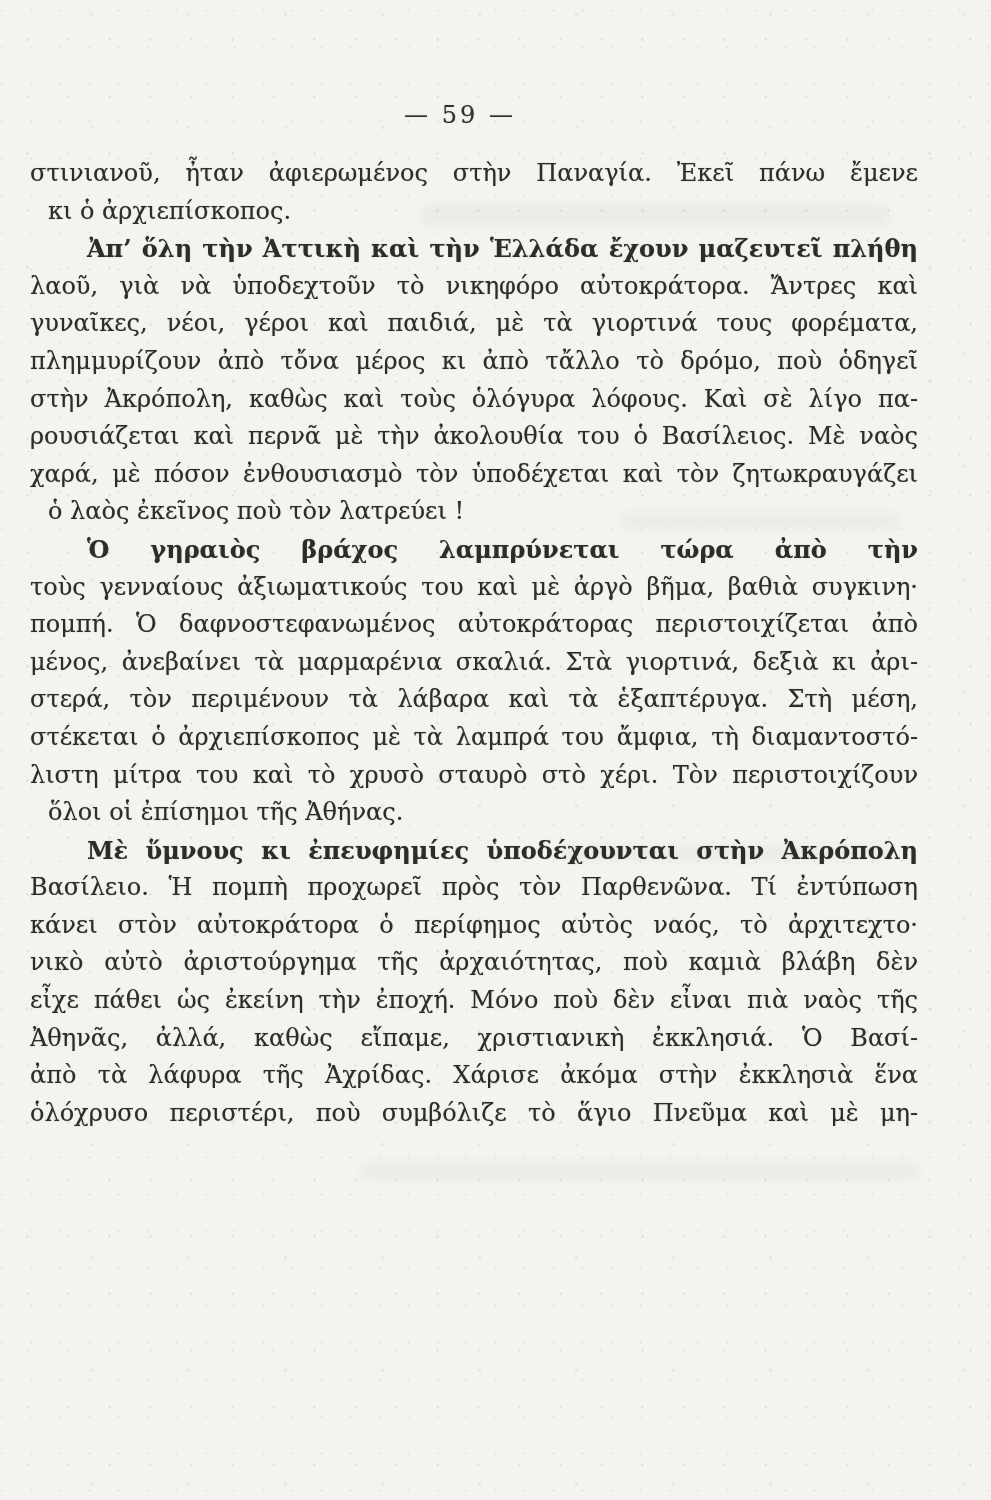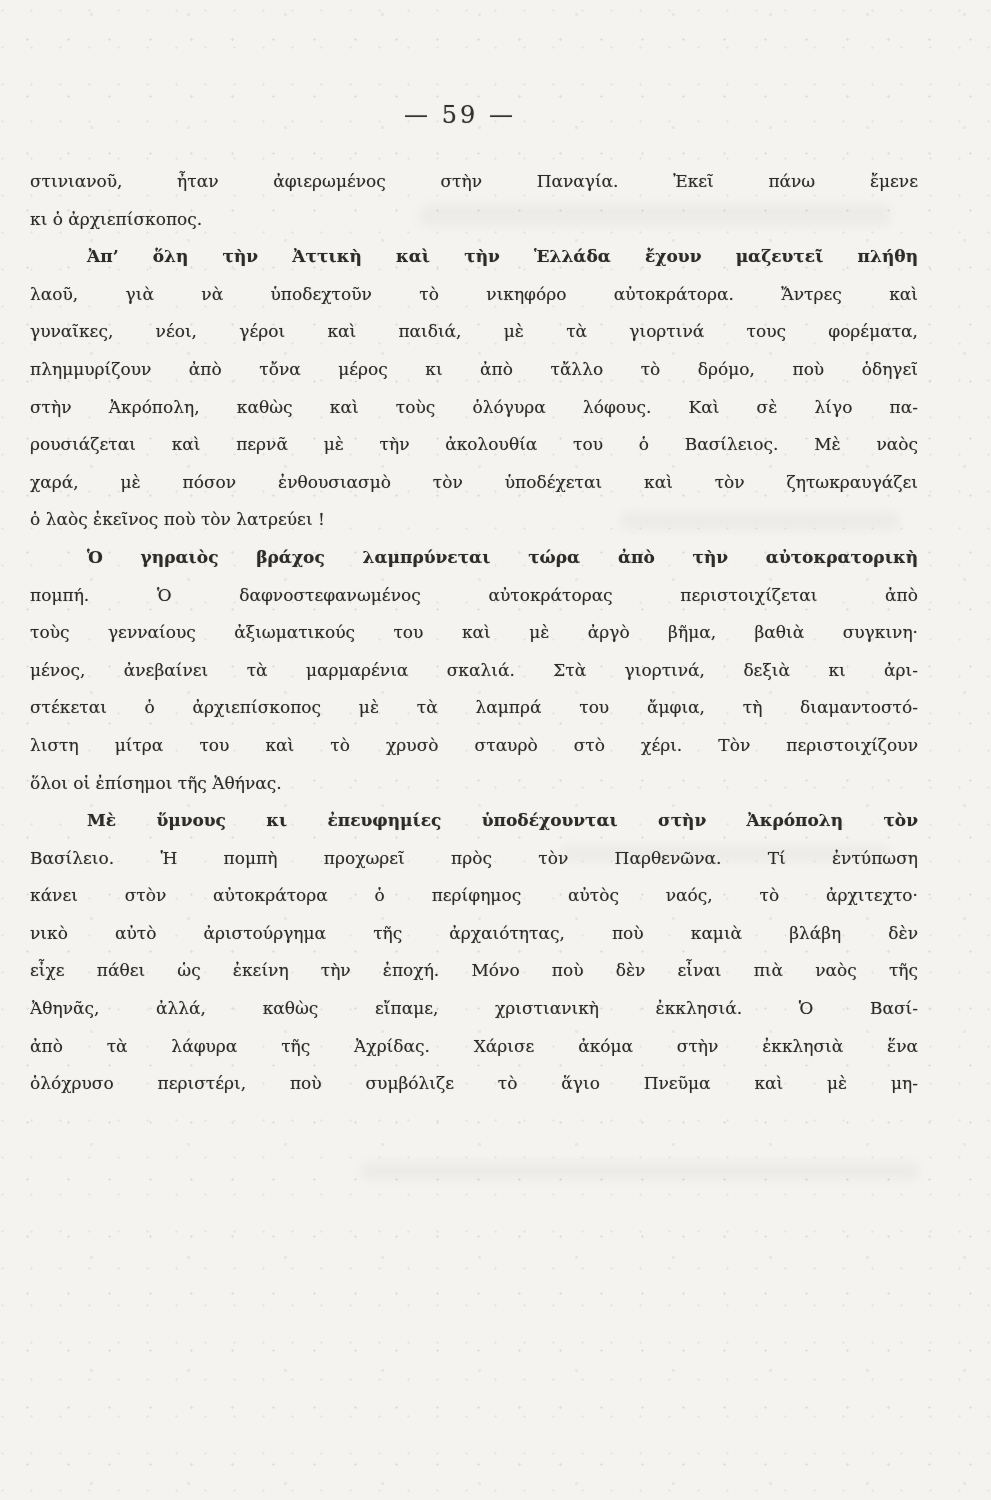--- a/index.html
+++ b/index.html
@@ -30,36 +30,36 @@
     left: 30px;
     width: 860px;
     text-align: center;
     font-size: 24px;
     letter-spacing: 3px;
     color: #34322e;
     text-shadow: 0 0 1px rgba(46,44,41,0.45);
   }
   .text-block {
     position: absolute;
-    top: 163px;
+    top: 155px;
     left: 30px;
     width: 888px;
-    font-size: 17px;
+    font-size: 24px;
     line-height: 37.6px;
     text-shadow: 0 0 1px rgba(46,44,41,0.40);
   }
   .paragraph { margin: 0; }
   .line {
     text-align: justify;
     text-align-last: justify;
     white-space: normal;
     height: 37.6px;
     overflow: hidden;
   }
-  .line.endline { text-align-last: left; }
+  .line.endline { text-align-last: left; margin-left: 18px; }
   .line.indent { text-indent: 57px; font-weight: bold; }
   
   .smudge {
     position: absolute;
     background: #9a968e;
     opacity: 0.08;
     filter: blur(5px);
     border-radius: 8px;
     pointer-events: none;
   }
@@ -89,23 +89,24 @@
         <div class="line">λαοῦ, γιὰ νὰ ὑποδεχτοῦν τὸ νικηφόρο αὐτοκράτορα. Ἄντρες καὶ</div>
         <div class="line">γυναῖκες, νέοι, γέροι καὶ παιδιά, μὲ τὰ γιορτινά τους φορέματα,</div>
         <div class="line">πλημμυρίζουν ἀπὸ τὄνα μέρος κι ἀπὸ τἄλλο τὸ δρόμο, ποὺ ὁδηγεῖ</div>
         <div class="line">στὴν Ἀκρόπολη, καθὼς καὶ τοὺς ὁλόγυρα λόφους. Καὶ σὲ λίγο πα-</div>
         <div class="line">ρουσιάζεται καὶ περνᾶ μὲ τὴν ἀκολουθία του ὁ Βασίλειος. Μὲ ναὸς</div>
         <div class="line">χαρά, μὲ πόσον ἐνθουσιασμὸ τὸν ὑποδέχεται καὶ τὸν ζητωκραυγάζει</div>
         <div class="line endline">ὁ λαὸς ἐκεῖνος ποὺ τὸν λατρεύει !</div>
       </div>
       <div class="paragraph">
         <div class="line indent">Ὁ γηραιὸς βράχος λαμπρύνεται τώρα ἀπὸ τὴν αὐτοκρατορικὴ</div>
+        <div class="line">τοὺς γενναίους ἀξιωματικούς του καὶ μὲ ἀργὸ βῆμα, βαθιὰ συγκινη·</div>
         <div class="line">πομπή. Ὁ δαφνοστεφανωμένος αὐτοκράτορας περιστοιχίζεται ἀπὸ</div>
-        <div class="line">τοὺς γενναίους ἀξιωματικούς του καὶ μὲ ἀργὸ βῆμα, βαθιὰ συγκινη·</div>
         <div class="line">μένος, ἀνεβαίνει τὰ μαρμαρένια σκαλιά. Στὰ γιορτινά, δεξιὰ κι ἀρι-</div>
+        <div class="line">στερά, τὸν περιμένουν τὰ λάβαρα καὶ τὰ ἑξαπτέρυγα. Στὴ μέση,</div>
         <div class="line">στέκεται ὁ ἀρχιεπίσκοπος μὲ τὰ λαμπρά του ἄμφια, τὴ διαμαντοστό-</div>
         <div class="line">λιστη μίτρα του καὶ τὸ χρυσὸ σταυρὸ στὸ χέρι. Τὸν περιστοιχίζουν</div>
         <div class="line endline">ὅλοι οἱ ἐπίσημοι τῆς Ἀθήνας.</div>
       </div>
       <div class="paragraph">
         <div class="line indent">Μὲ ὕμνους κι ἐπευφημίες ὑποδέχουνται στὴν Ἀκρόπολη τὸν</div>
         <div class="line">Βασίλειο. Ἡ πομπὴ προχωρεῖ πρὸς τὸν Παρθενῶνα. Τί ἐντύπωση</div>
         <div class="line">κάνει στὸν αὐτοκράτορα ὁ περίφημος αὐτὸς ναός, τὸ ἀρχιτεχτο·</div>
         <div class="line">νικὸ αὐτὸ ἀριστούργημα τῆς ἀρχαιότητας, ποὺ καμιὰ βλάβη δὲν</div>
         <div class="line">εἶχε πάθει ὡς ἐκείνη τὴν ἐποχή. Μόνο ποὺ δὲν εἶναι πιὰ ναὸς τῆς</div>

